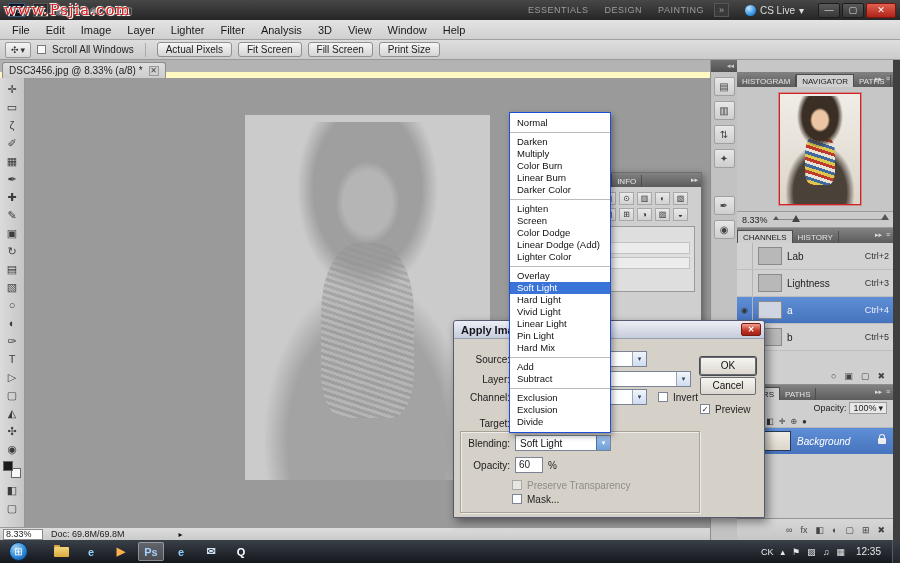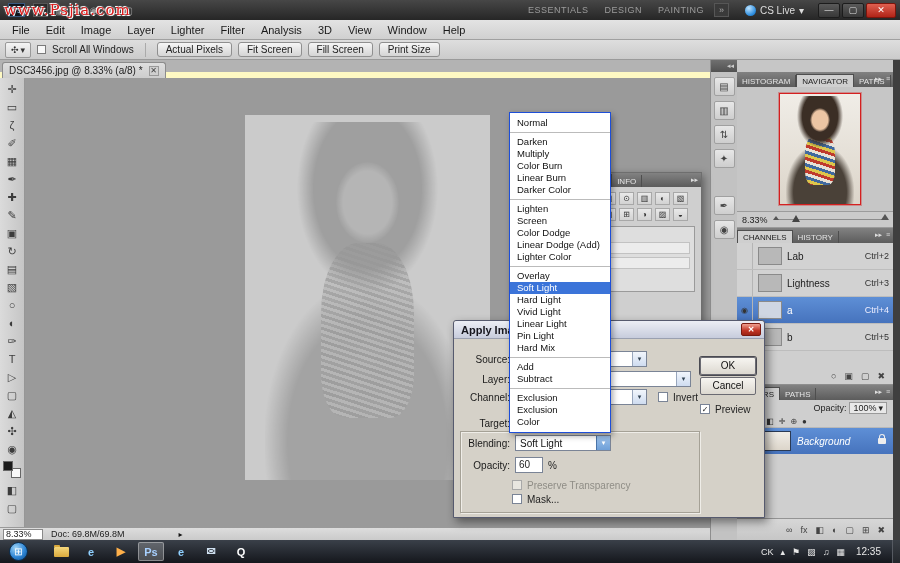--- a/index.html
+++ b/index.html
@@ -571,21 +571,21 @@
       <div class="bm-item">Pin Light</div>
       <div class="bm-item">Hard Mix</div>
     </div>
     <div class="bm-group">
       <div class="bm-item">Add</div>
       <div class="bm-item">Subtract</div>
     </div>
     <div class="bm-group">
       <div class="bm-item">Exclusion</div>
       <div class="bm-item">Exclusion</div>
-      <div class="bm-item">Color</div>
+      <div class="bm-item">Divide</div>
     </div>
   </div>
 
   <div class="statusbar">
     <span class="zoomfield">8.33%</span>
     <span>Doc: 69.8M/69.8M</span>
     <span class="flyout">▸</span>
   </div>
 
   <div class="taskbar">

